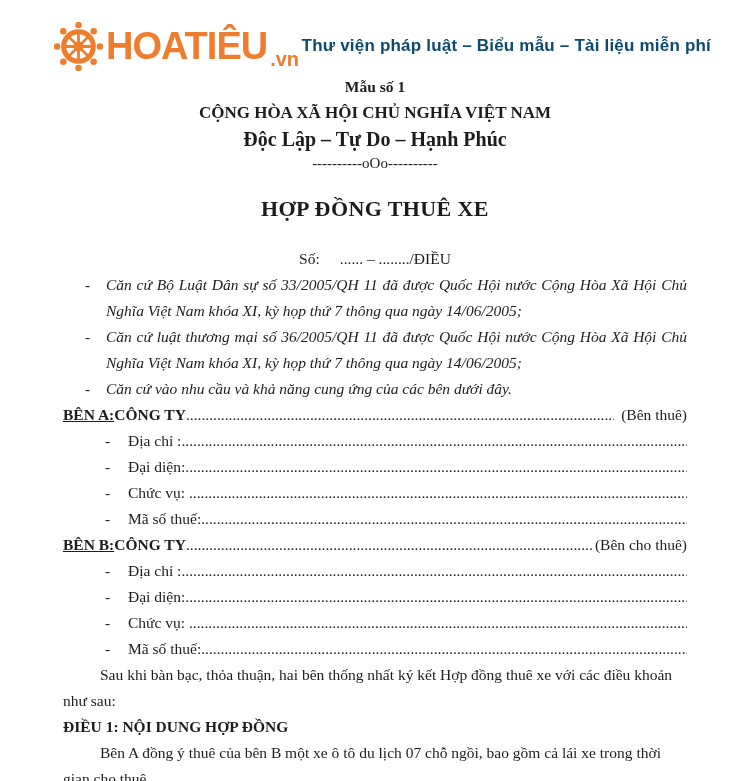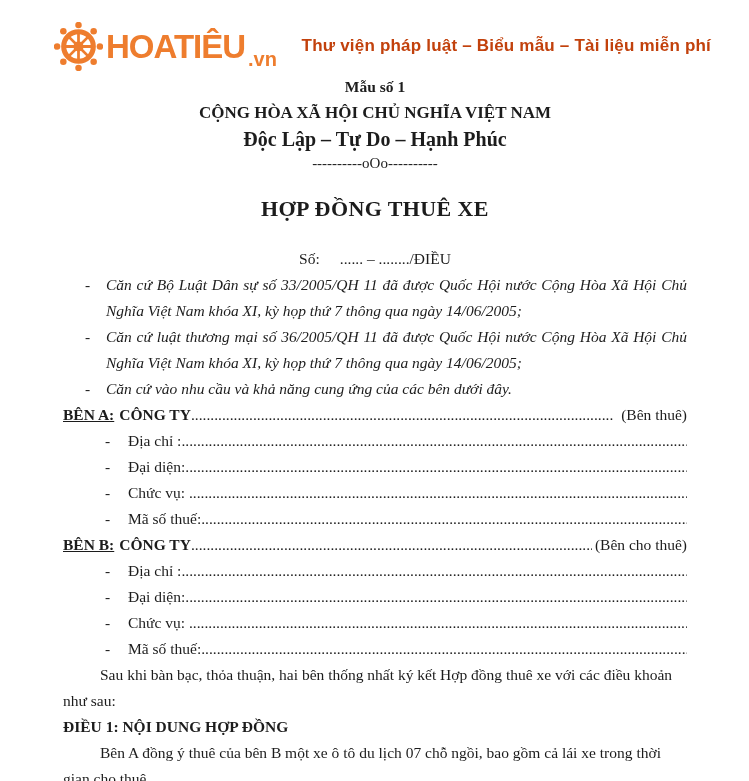--- a/index.html
+++ b/index.html
@@ -12,51 +12,51 @@
   }
 
   
   .site-header {
     display: flex; align-items: center; justify-content: space-between;
     padding: 18px 38px 0 54px; height: 74px;
   }
   .logo { display: flex; align-items: center; gap: 3px; cursor: pointer; }
   .logo-text {
     font-family: "Liberation Sans", sans-serif; font-weight: 700;
-    font-size: 33px; color: var(--orange); letter-spacing: -1px; line-height: 1;
+    font-size: 38px; color: var(--orange); letter-spacing: -1px; line-height: 1;
   }
   .logo-tld {
     font-family: "Liberation Sans", sans-serif; font-weight: 700;
     font-size: 20px; color: var(--orange); line-height: 1; align-self: flex-end;
     padding-bottom: 2px;
   }
   .tagline {
     font-family: "Liberation Sans", sans-serif; font-weight: 700;
-    font-size: 17px; color: #c2410c; letter-spacing: 0.2px;
+    font-size: 17px; color: #0c4a6e; letter-spacing: 0.2px;
   }
 
   
   .doc { padding: 0 62px 0 63px; font-size: 15.5px; }
   .center { text-align: center; }
   .row { line-height: 26px; }
   .form-no   { font-weight: 700; }
   .national  { font-weight: 700; font-size: 17px; }
   .motto     { font-weight: 700; font-size: 20px; }
   .ooo       { line-height: 22px; font-size: 15px; }
   .title     { font-weight: 700; font-size: 22px; line-height: 30px; margin-top: 20px; letter-spacing: 0.4px; }
   .so-line   { margin-top: 22px; }
   .so-label  { margin-right: 20px; }
 
   .premise { display: flex; font-style: italic; text-align: justify; }
   .premise .dash { flex: 0 0 21px; margin-left: 22px; }
   .premise .ptext { flex: 1; }
 
   .party-line { display: flex; }
   .party-label   { font-weight: 700; text-decoration: underline; white-space: pre; }
-  .party-company { font-weight: 700; white-space: pre; margin-left: 5px; }
+  .party-company { font-weight: 700; white-space: pre; }
   .party-role    { white-space: pre; padding-left: 3px; }
 
   .field { display: flex; }
   .field .dash { flex: 0 0 23px; margin-left: 42px; }
   .field-label { white-space: pre; }
 
   .dotfill { flex: 1; overflow: hidden; white-space: nowrap; }
 
   .closing      { text-indent: 37px; }
   .article-head { font-weight: 700; }

